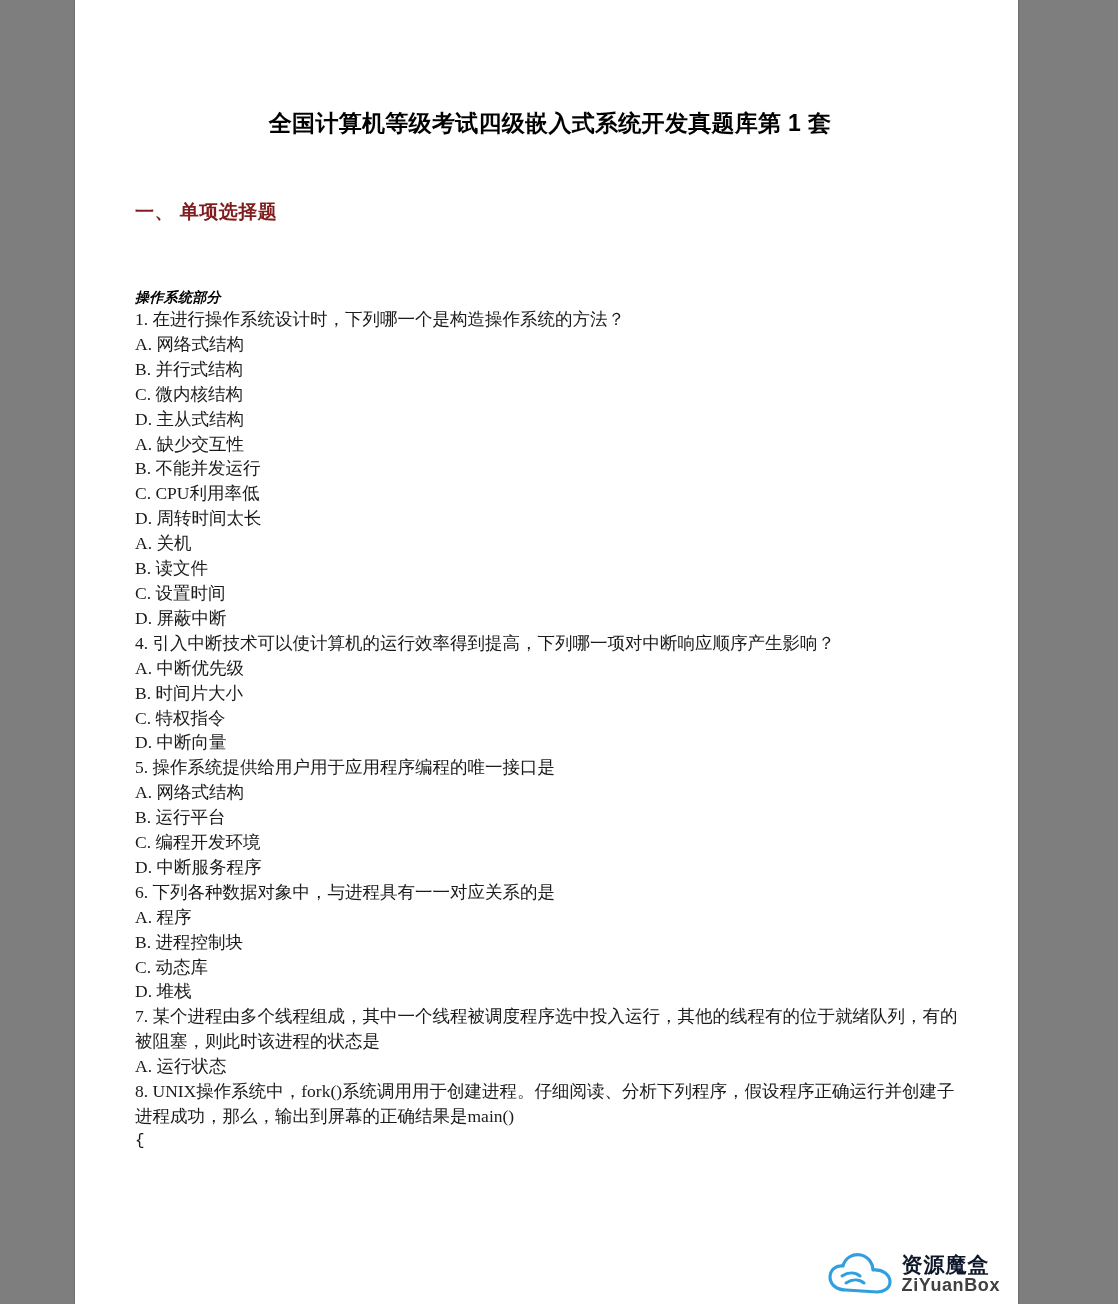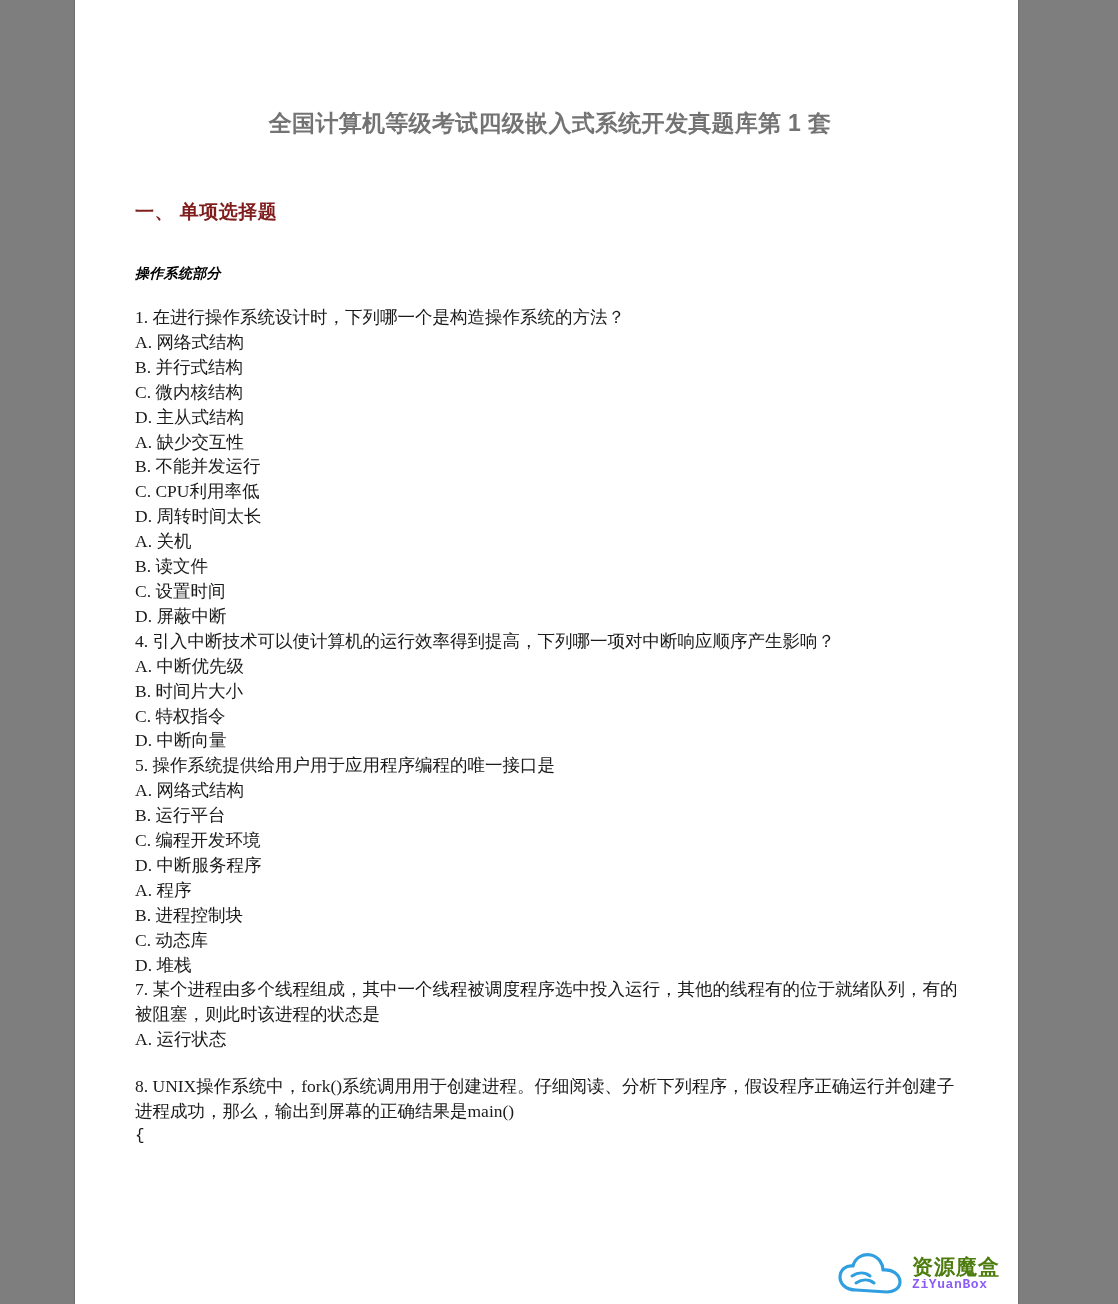--- a/index.html
+++ b/index.html
@@ -27,44 +27,43 @@
   .content {
     position: absolute;
     left: 60px;
     top: 0;
     width: 830px;
   }
   .doc-title {
     text-align: center;
     font-size: 23px;
     font-weight: bold;
-    color: #737373;
+    color: #000000;
     margin-top: 108px;
     letter-spacing: 0.3px;
     font-family: "Liberation Sans", sans-serif;
   }
   .section-heading {
     font-size: 19px;
     font-weight: bold;
     color: #7f1d1d;
     margin-top: 60px;
     font-family: "Liberation Sans", sans-serif;
     letter-spacing: 0.5px;
   }
   .sub-heading {
     font-size: 14px;
     font-weight: bold;
     font-style: italic;
     color: #000;
-    margin-top: 40px;
+    margin-top: 64px;
     font-family: "Liberation Serif", serif;
     letter-spacing: 0.3px;
   }
   .body-block {
-    margin-top: 22px;
   }
   .line {
     font-size: 17.5px;
     line-height: 24.9px;
     color: #1a1a1a;
     font-family: "Liberation Serif", serif;
     white-space: pre-wrap;
   }
   .line.mono {
     font-family: "Liberation Mono", monospace;
@@ -83,29 +82,29 @@
     height: 44px;
   }
   .wm-text {
     display: flex;
     flex-direction: column;
     line-height: 1.05;
   }
   .wm-cn {
     font-size: 21px;
     font-weight: bold;
-    color: #4d7c0f;
+    color: #0f172a;
     font-family: "Liberation Sans", sans-serif;
     letter-spacing: 1px;
   }
   .wm-en {
-    font-size: 13px;
+    font-size: 18px;
     font-weight: bold;
-    color: #8b5cf6;
-    font-family: Liberation Mono, monospace;
+    color: #404040;
+    font-family: Liberation Sans, sans-serif;
     letter-spacing: 0.6px;
   }
 </style>
 </head>
 <body>
 
 <div id="page">
   <div class="sheet">
     <div class="content">
 
@@ -132,20 +131,21 @@
         <div class="line">4. 引入中断技术可以使计算机的运行效率得到提高，下列哪一项对中断响应顺序产生影响？</div>
         <div class="line">A. 中断优先级</div>
         <div class="line">B. 时间片大小</div>
         <div class="line">C. 特权指令</div>
         <div class="line">D. 中断向量</div>
         <div class="line">5. 操作系统提供给用户用于应用程序编程的唯一接口是</div>
         <div class="line">A. 网络式结构</div>
         <div class="line">B. 运行平台</div>
         <div class="line">C. 编程开发环境</div>
         <div class="line">D. 中断服务程序</div>
+        <div class="line">6. 下列各种数据对象中，与进程具有一一对应关系的是</div>
         <div class="line">A. 程序</div>
         <div class="line">B. 进程控制块</div>
         <div class="line">C. 动态库</div>
         <div class="line">D. 堆栈</div>
         <div class="line">7. 某个进程由多个线程组成，其中一个线程被调度程序选中投入运行，其他的线程有的位于就绪队列，有的被阻塞，则此时该进程的状态是</div>
         <div class="line">A. 运行状态</div>
       </div>
 
       <div class="body-block">
         <div class="line">8. UNIX操作系统中，fork()系统调用用于创建进程。仔细阅读、分析下列程序，假设程序正确运行并创建子进程成功，那么，输出到屏幕的正确结果是main()</div>

